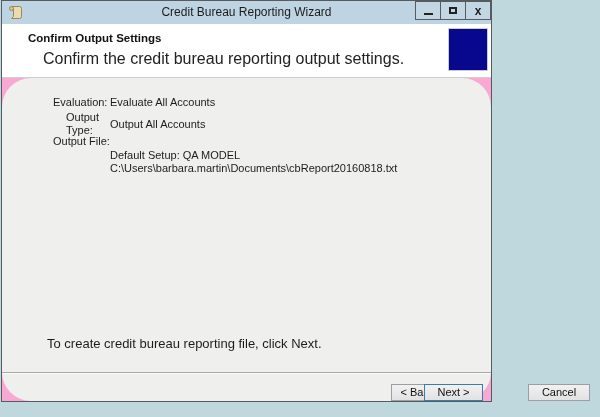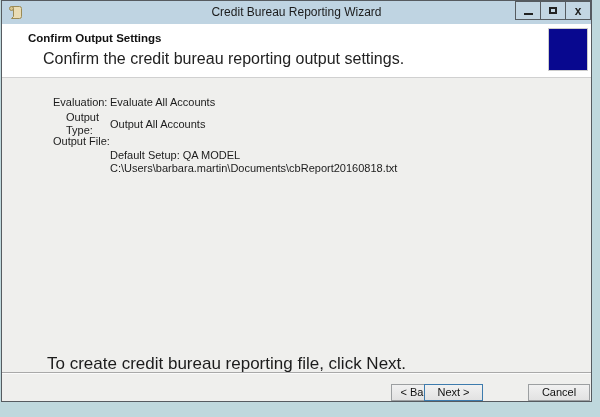--- a/index.html
+++ b/index.html
@@ -3,21 +3,21 @@
 <meta charset="utf-8">
 <style>
   html,body{margin:0;padding:0;}
   body{
     width:600px;height:417px;position:relative;overflow:hidden;
     background:#bfd8dd;
     font-family:"Liberation Sans","DejaVu Sans",sans-serif;
     -webkit-font-smoothing:antialiased;
   }
   .window{
-    position:absolute;left:1px;top:0;width:591px;height:402px;
+    position:absolute;left:1px;top:0;width:491px;height:402px;
     border:1px solid #565b60;background:#f9a8d4;box-sizing:border-box;
   }
   
   .titlebar{
     position:absolute;left:0;top:0;right:0;height:23px;
     background:#bfd4e2;
   }
   .app-icon{
     position:absolute;left:6px;top:4px;width:15px;height:15px;
   }
@@ -50,32 +50,32 @@
     position:absolute;left:41px;top:26px;
     font-size:16px;color:#222;
   }
   .wiz-badge{
     position:absolute;right:3px;top:4px;width:40px;height:43px;
     background:#08088f;border:1px solid #cccccc;box-sizing:border-box;
   }
   
   .content{
     position:absolute;left:0;top:77px;right:0;bottom:0;background:#efefed;
-    font-size:11px;color:#1c1c1c;
+    font-size:11px;color:#1c1c1c;border-radius:29px;
   }
   .lbl,.val{position:absolute;white-space:nowrap;}
   .lbl-eval{left:51px;top:18px;}
   .val-eval{left:108px;top:18px;}
   .lbl-otype{left:64px;top:33px;width:46px;height:25px;overflow:hidden;
              line-height:13px;white-space:normal;}
   .val-otype{left:108px;top:40px;}
   .lbl-ofile{left:51px;top:57px;}
   .ofile-line1{left:108px;top:71px;}
   .ofile-line2{left:108px;top:84px;}
-  .instruction{position:absolute;left:45px;top:276px;font-size:17px;white-space:nowrap;text-align:center;}
+  .instruction{position:absolute;left:45px;top:258px;font-size:13px;white-space:nowrap;text-align:center;}
   .separator{
     position:absolute;left:0;right:0;top:294px;height:0;
     border-top:1px solid #a9a9a9;border-bottom:1px solid #fbfbfb;
   }
   
   .btn{
     position:absolute;top:306px;height:17px;box-sizing:border-box;
     background:linear-gradient(#f1f1f1,#e2e2e2);
     border:1px solid #9c9fa1;
     font-size:11px;color:#111;text-align:center;line-height:15px;

